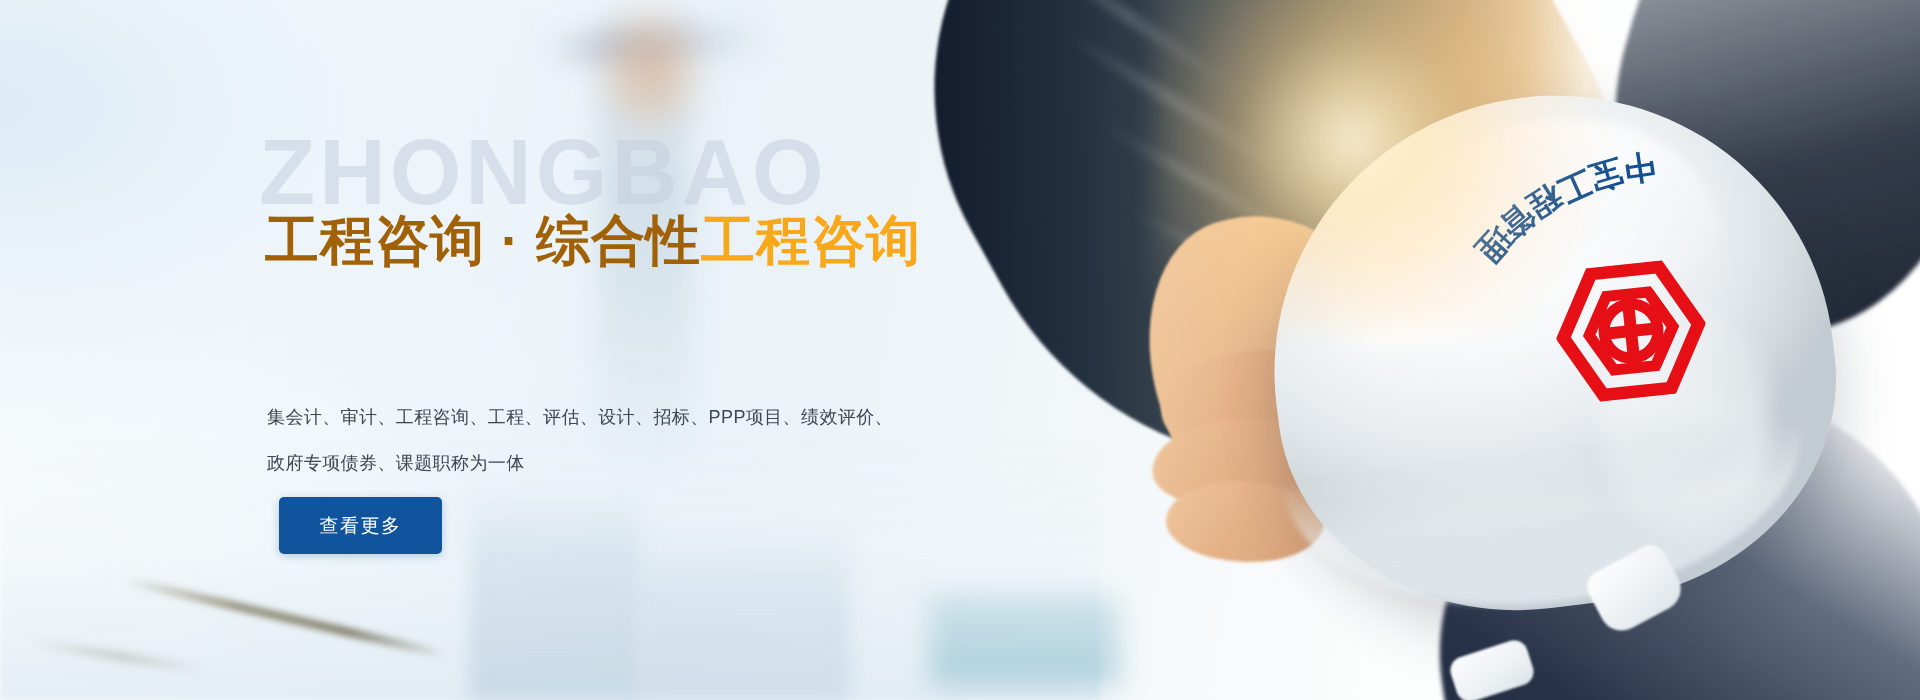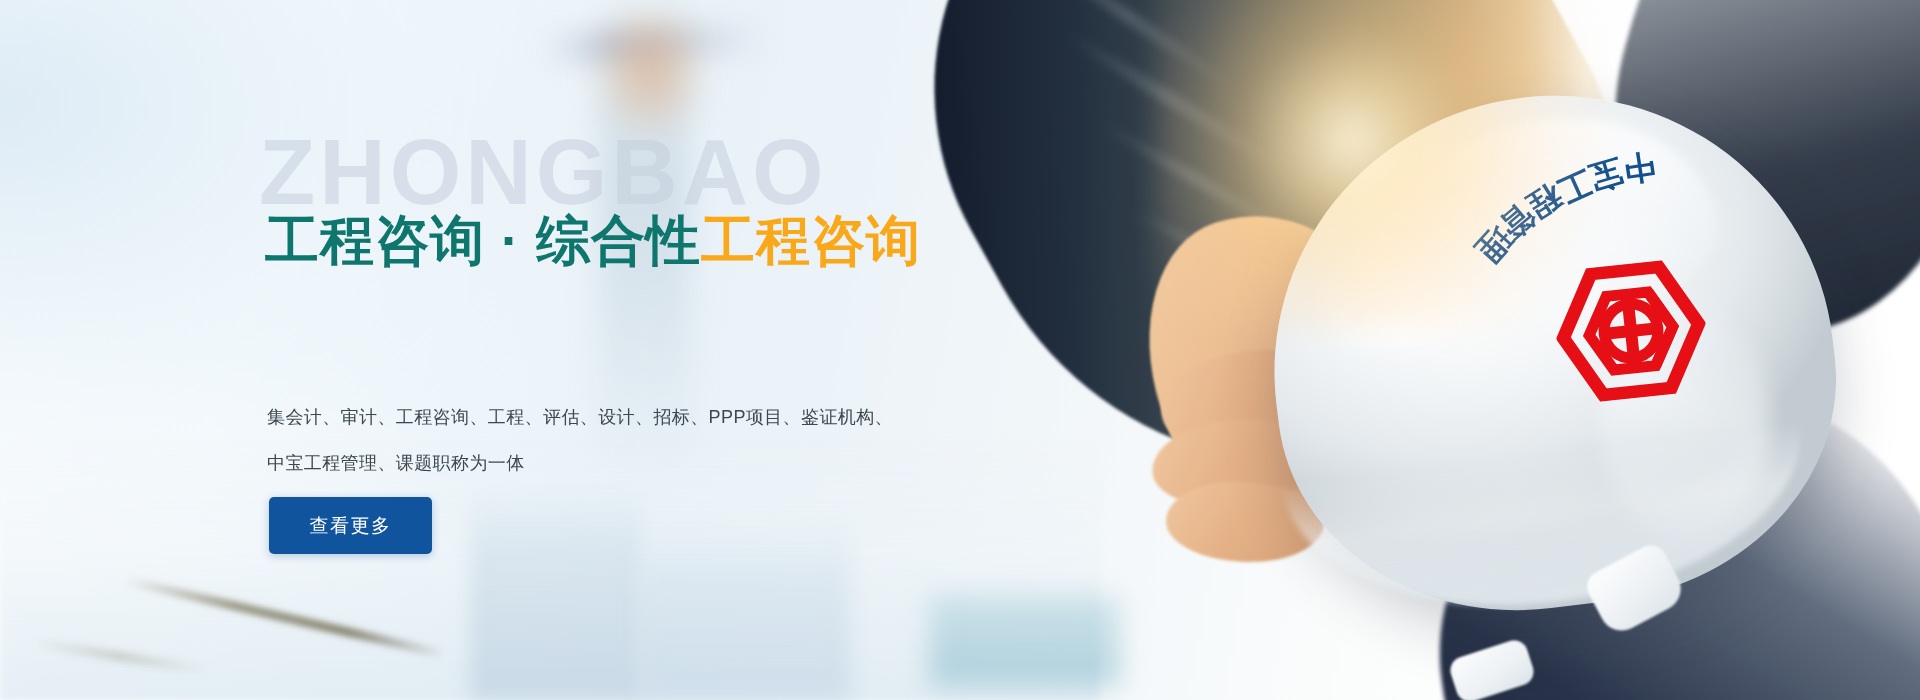--- a/index.html
+++ b/index.html
@@ -314,37 +314,37 @@
     left: 0; top: 206px;
     width: 820px;
   }
   .headline-line {
     font-size: 54px;
     font-weight: 700;
     line-height: 1.28;
     letter-spacing: 1px;
     white-space: nowrap;
   }
-  .hl-blue   { color: #0f766e; }
+  .hl-blue   { color: #a16207; }
   .hl-orange { color: #f9a81a; }
 
   .subcopy {
     position: absolute;
     left: 2px; top: 395px;
     width: 730px;
     font-size: 18px;
     line-height: 2.55;
     color: #3c4750;
     letter-spacing: 0.4px;
   }
   .subcopy-line { white-space: nowrap; }
 
   .cta-button {
     position: absolute;
-    left: 4px; top: 497px;
+    left: 14px; top: 497px;
     width: 163px; height: 57px;
     border: none;
     border-radius: 5px;
     background: #10549e;
     color: #ffffff;
     font-size: 19px;
     font-family: "Liberation Sans", "DejaVu Sans", sans-serif;
     letter-spacing: 1.5px;
     cursor: pointer;
     display: flex;
@@ -422,20 +422,20 @@
 
     <div class="watermark">ZHONGBAO</div>
 
     <div class="headline">
       <div class="headline-line">
         <span class="hl-blue">工程咨询 · 综合性</span><span class="hl-orange">工程咨询</span>
       </div>
     </div>
 
     <div class="subcopy">
-      <div class="subcopy-line">集会计、审计、工程咨询、工程、评估、设计、招标、PPP项目、鉴证机构、</div>
-      <div class="subcopy-line">中宝工程管理、课题职称为一体</div>
+      <div class="subcopy-line">集会计、审计、工程咨询、工程、评估、设计、招标、PPP项目、绩效评价、</div>
+      <div class="subcopy-line">政府专项债券、课题职称为一体</div>
     </div>
 
     <button class="cta-button">查看更多</button>
 
   </div>
 </div>
 
 </body></html>

